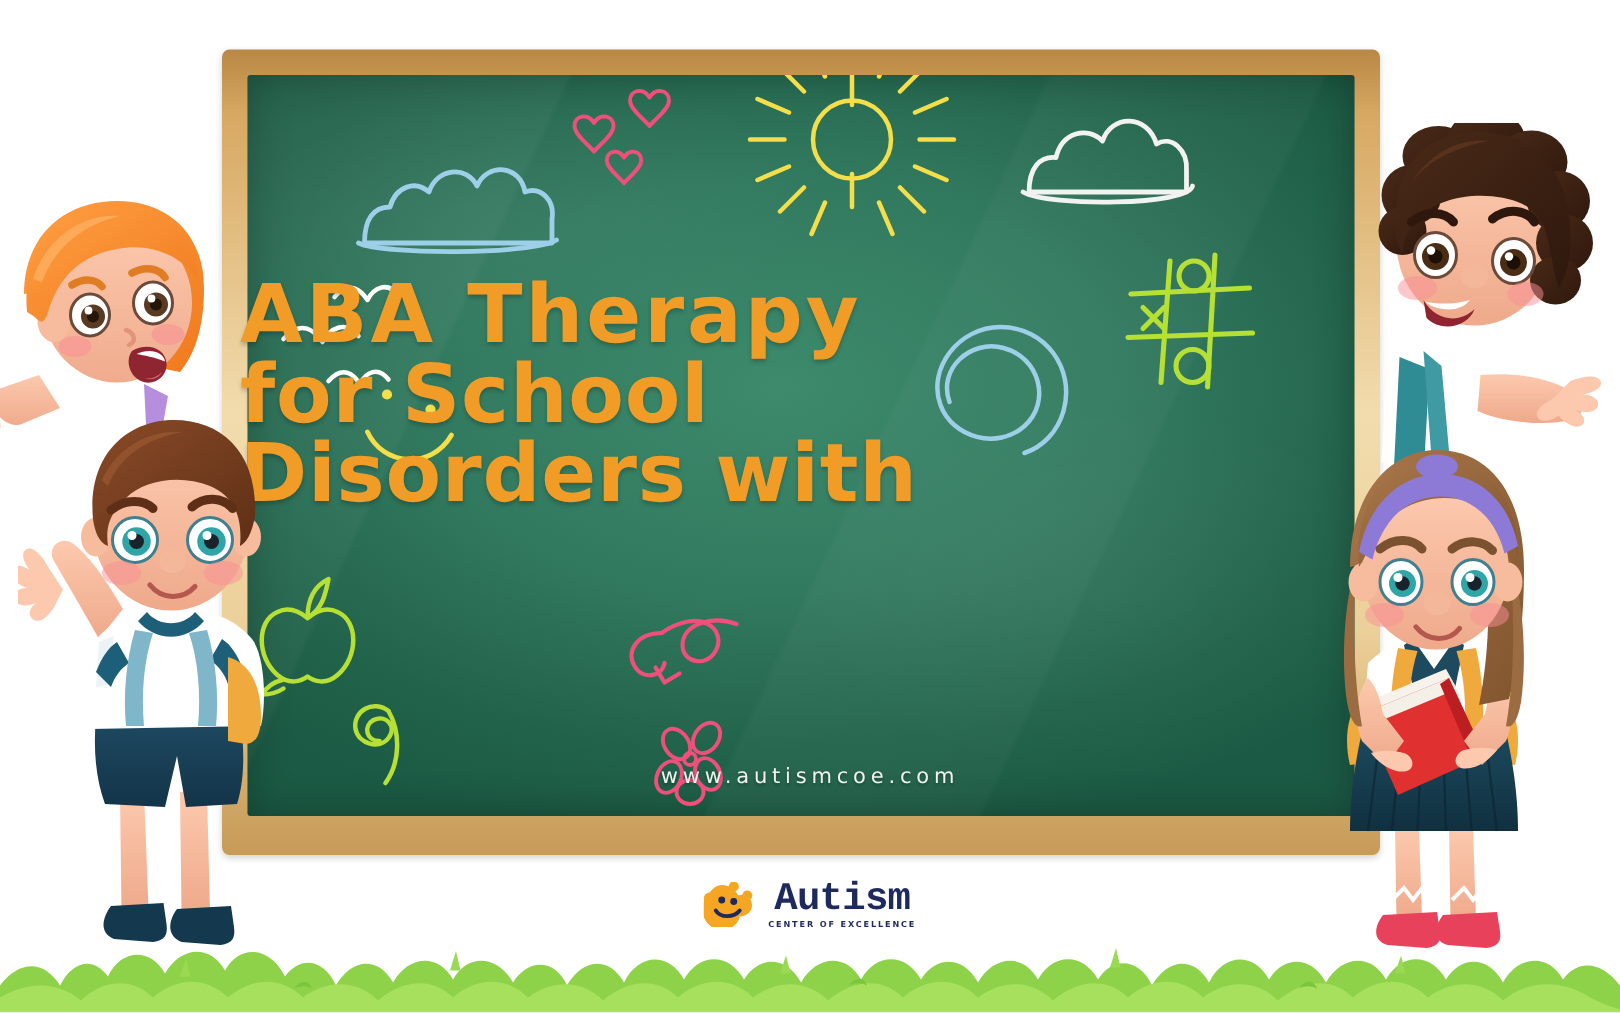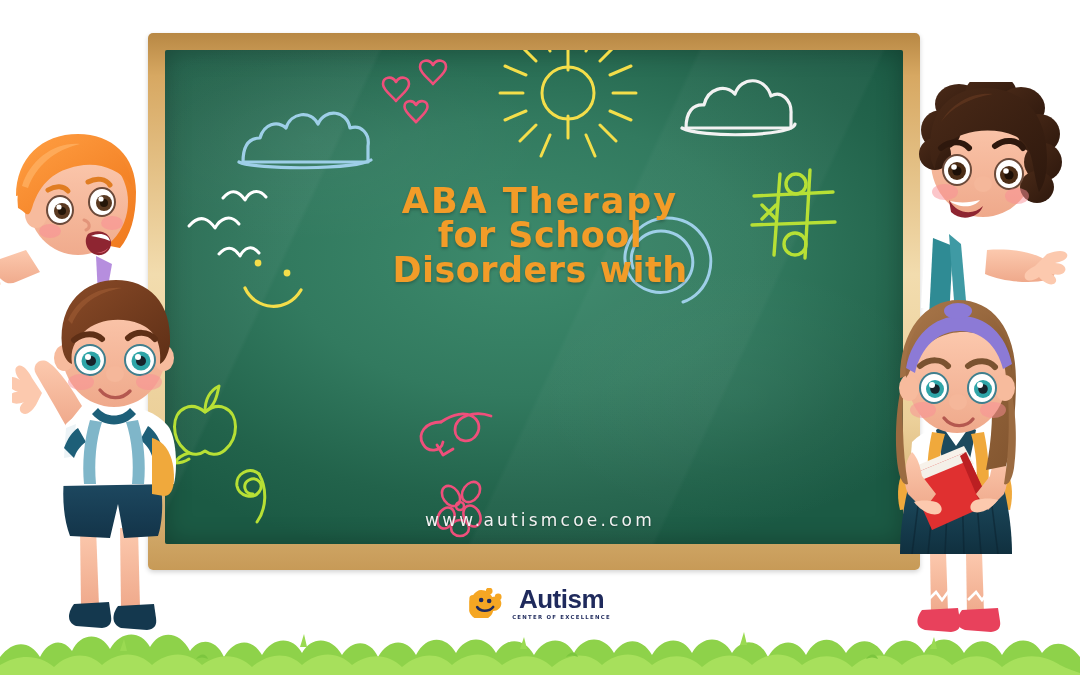--- a/index.html
+++ b/index.html
@@ -32,50 +32,50 @@
       radial-gradient(ellipse 45% 30% at 20% 18%, rgba(255,255,255,.045), rgba(255,255,255,0) 70%),
       radial-gradient(ellipse 40% 38% at 78% 70%, rgba(255,255,255,.035), rgba(255,255,255,0) 70%),
       linear-gradient(115deg, rgba(255,255,255,.035) 0 22%, rgba(255,255,255,0) 22.5% 55%, rgba(255,255,255,.028) 55.5% 74%, rgba(255,255,255,0) 74.5%);
     pointer-events:none;
   }
   .doodles { position:absolute; inset:0; pointer-events:none; }
 
   
   .headline {
     position:absolute; left:50%; top:184px; transform:translateX(-50%);
-    width:760px; text-align:center;
+    width:760px; text-align:left;
     color:#f29c28;
     font-family:"DejaVu Sans", sans-serif;
     font-weight:700;
-    font-size:35px;
+    font-size:54px;
     line-height:0.98;
     letter-spacing:.5px;
     text-shadow:0 2px 3px rgba(0,0,0,.22);
     z-index:7;
   }
   .headline .ln { display:block; white-space:nowrap; }
   .headline .ln.l1 { letter-spacing:2px; }
 
   .site-url {
     position:absolute; left:50%; top:510px; transform:translateX(-50%);
-    color:#f2f2f2; font-size:17px; letter-spacing:3.2px;
+    color:#f2f2f2; font-size:14px; letter-spacing:3.2px;
     font-family:"DejaVu Sans", sans-serif; font-weight:400;
     text-shadow:0 1px 2px rgba(0,0,0,.28);
     z-index:7;
   }
 
   
   .logo-wrap {
     position:absolute; left:50%; top:586px; transform:translateX(-50%);
     display:flex; align-items:center; gap:7px; z-index:30;
   }
   .logo-text { display:flex; flex-direction:column; align-items:center; }
   .logo-word {
     color:#1f2a5c; font-size:26px; font-weight:700; line-height:1;
-    font-family:Liberation Sans, sans-serif; letter-spacing:-.5px;
+    font-family:Liberation Mono, monospace; letter-spacing:-.5px;
   }
   .logo-sub {
     color:#1f2a5c; font-size:5.4px; letter-spacing:1.25px; font-weight:700;
     margin-top:2px; font-family:"DejaVu Sans", sans-serif;
   }
 
   
   .grass { position:absolute; left:0; bottom:0; width:1080px; height:58px; z-index:40; }
 
   

